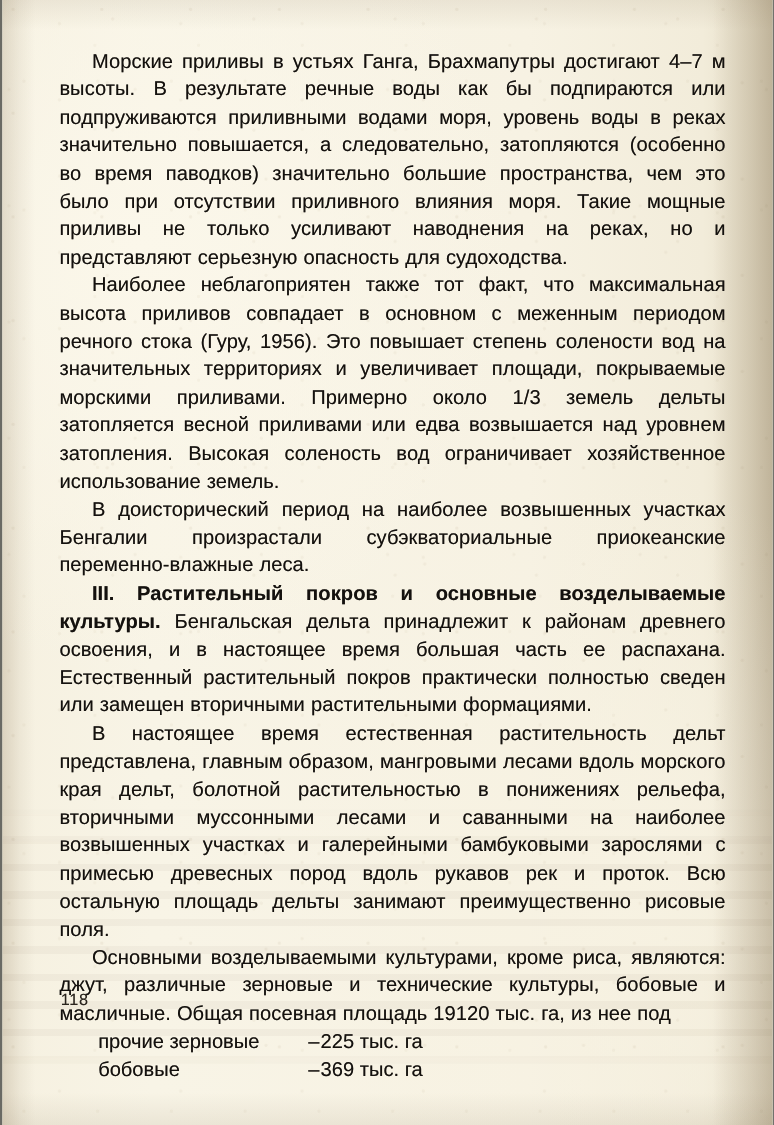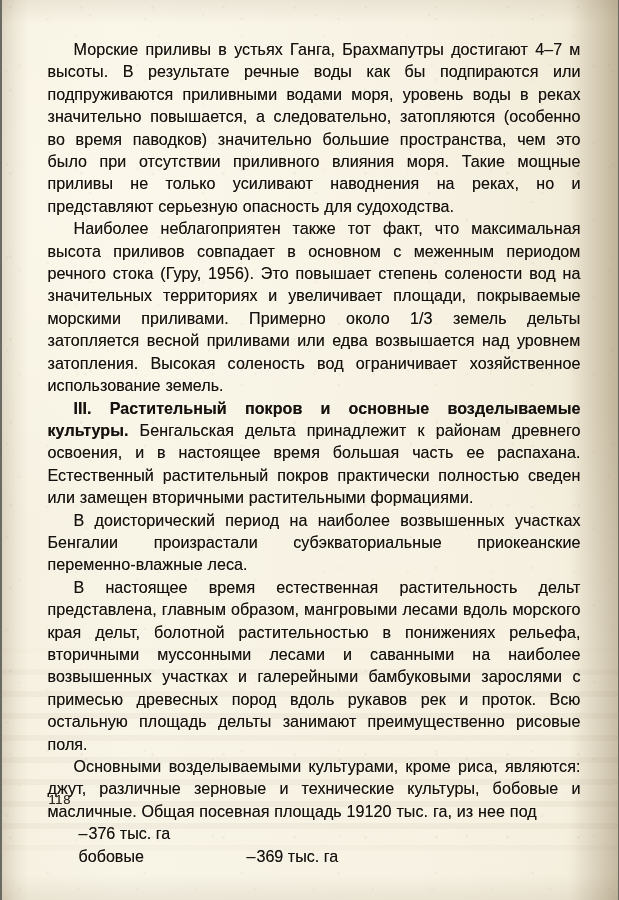--- a/index.html
+++ b/index.html
@@ -135,32 +135,33 @@
 <body>
 
 <div id="page">
 
   <div id="textblock">
 
     <p class="para">Морские приливы в устьях Ганга, Брахмапутры достигают 4–7 м высоты. В результате речные воды как бы подпираются или подпруживаются приливными водами моря, уровень воды в реках значительно повышается, а следовательно, затопляются (особенно во время паводков) значительно большие пространства, чем это было при отсутствии приливного влияния моря. Такие мощные приливы не только усиливают наводнения на реках, но и представляют серьезную опасность для судоходства.</p>
 
     <p class="para">Наиболее неблагоприятен также тот факт, что максимальная высота приливов совпадает в основном с меженным периодом речного стока (Гуру, 1956). Это повышает степень солености вод на значительных территориях и увеличивает площади, покрываемые морскими приливами. Примерно около 1/3 земель дельты затопляется весной приливами или едва возвышается над уровнем затопления. Высокая соленость вод ограничивает хозяйственное использование земель.</p>
 
+    <p class="para">В доисторический период на наиболее возвышенных участках Бенгалии произрастали субэкваториальные приокеанские переменно-влажные леса.</p>
+
     <p class="para"><b class="run-in">III. Растительный покров и основные возделываемые культуры.</b><span> Бенгальская дельта принадлежит к районам древнего освоения, и в настоящее время большая часть ее распахана. Естественный растительный покров практически полностью сведен или замещен вторичными растительными формациями.</span></p>
-
-    <p class="para">В доисторический период на наиболее возвышенных участках Бенгалии произрастали субэкваториальные приокеанские переменно-влажные леса.</p>
 
 
     <p class="para">В настоящее время естественная растительность дельт представлена, главным образом, мангровыми лесами вдоль морского края дельт, болотной растительностью в понижениях рельефа, вторичными муссонными лесами и саванными на наиболее возвышенных участках и галерейными бамбуковыми зарослями с примесью древесных пород вдоль рукавов рек и проток. Всю остальную площадь дельты занимают преимущественно рисовые поля.</p>
 
     <p class="para">Основными возделываемыми культурами, кроме риса, являются: джут, различные зерновые и технические культуры, бобовые и масличные. Общая посевная площадь 19120 тыс. га, из нее под</p>
 
     <ul id="croplist">
       <li>
-        <span class="crop-value"><span class="crop-dash">–</span><span>376 тыс. га</span></span>
+        <span class="crop-name">прочие зерновые</span>
+        <span class="crop-value"><span class="crop-dash">–</span><span>225 тыс. га</span></span>
       </li>
       <li>
         <span class="crop-name">бобовые</span>
         <span class="crop-value"><span class="crop-dash">–</span><span>369 тыс. га</span></span>
       </li>
 
     </ul>
 
   </div>
 

